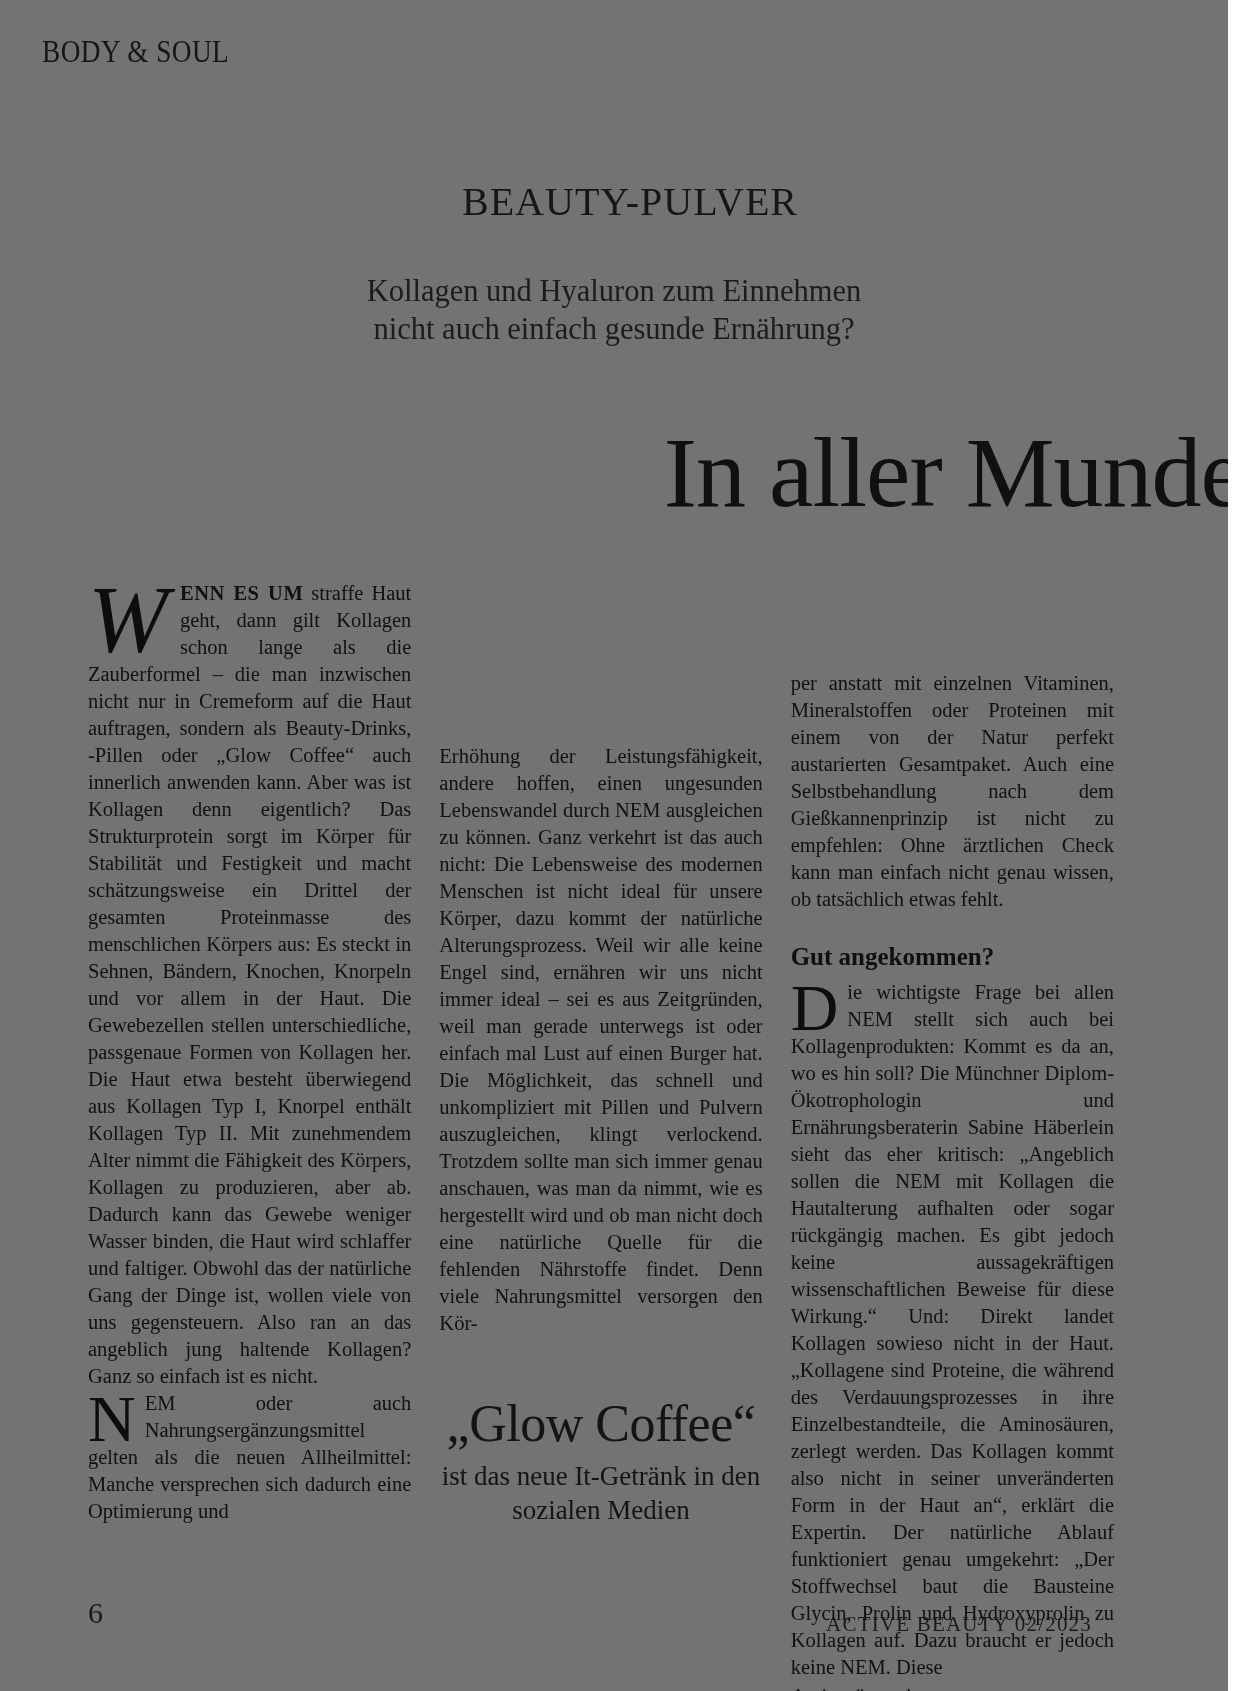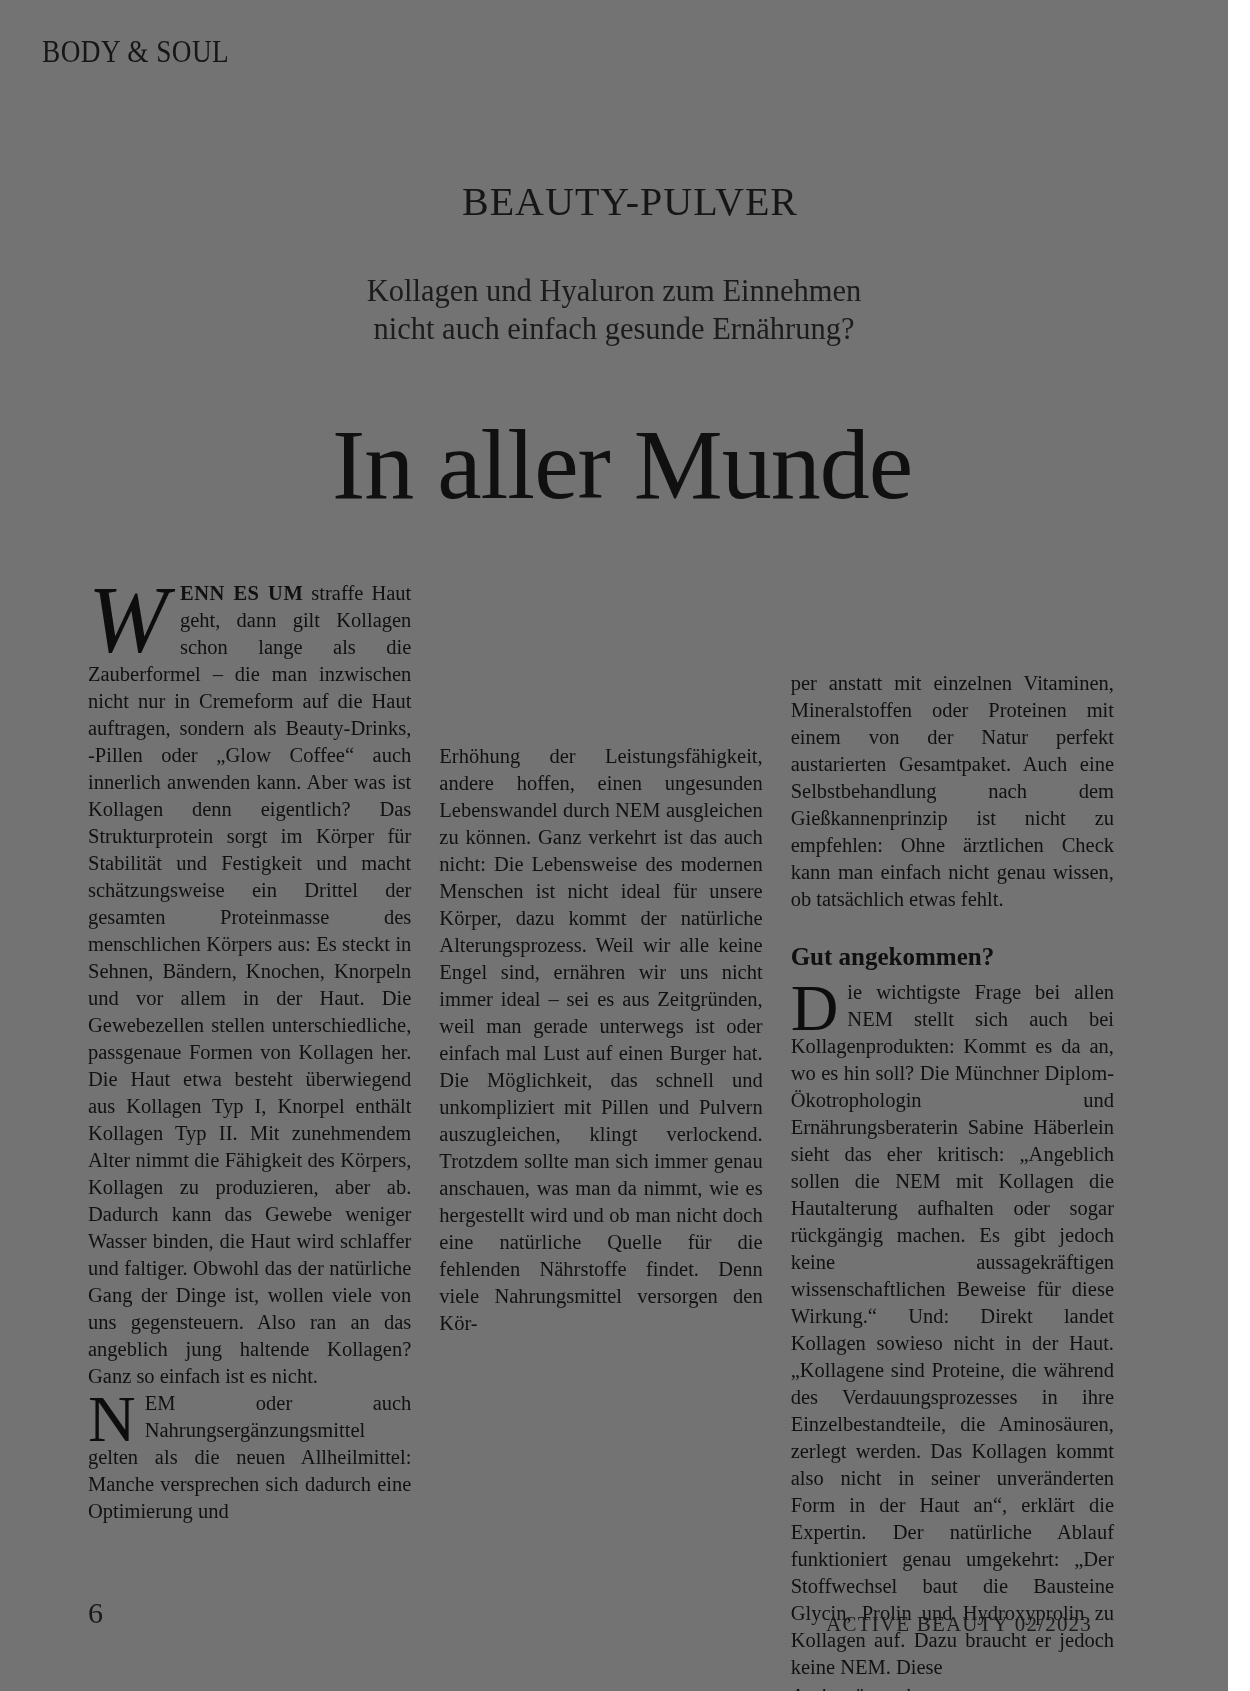--- a/index.html
+++ b/index.html
@@ -99,31 +99,35 @@
 
   <div class="section-label">BODY &amp; SOUL</div>
 
   <div class="kicker">BEAUTY-PULVER</div>
 
   <div class="standfirst">
     <div>Kollagen und Hyaluron zum Einnehmen</div>
     <div>nicht auch einfach gesunde Ernährung?</div>
   </div>
 
-  <h1 class="headline" style="margin:8px;font-weight:normal;">In aller Munde</h1>
+  <h1 class="headline" style="margin:16px;font-weight:normal;text-align:right;">In aller Munde</h1>
 
   <div class="columns">
 
     <div class="col col1">
       <p class="body-text"><span class="dropcap-script">W</span><span class="leadin">ENN ES UM</span><span> straffe Haut geht, dann gilt Kollagen schon lange als die Zauberformel – die man inzwischen nicht nur in Cremeform auf die Haut auftragen, sondern als Beauty-Drinks, -Pillen oder „Glow Coffee“ auch innerlich anwenden kann. Aber was ist Kollagen denn eigentlich? Das Strukturprotein sorgt im Körper für Stabilität und Festigkeit und macht schätzungsweise ein Drittel der gesamten Proteinmasse des menschlichen Körpers aus: Es steckt in Sehnen, Bändern, Knochen, Knorpeln und vor allem in der Haut. Die Gewebezellen stellen unterschiedliche, passgenaue Formen von Kollagen her. Die Haut etwa besteht überwiegend aus Kollagen Typ I, Knorpel enthält Kollagen Typ II. Mit zunehmendem Alter nimmt die Fähigkeit des Körpers, Kollagen zu produzieren, aber ab. Dadurch kann das Gewebe weniger Wasser binden, die Haut wird schlaffer und faltiger. Obwohl das der natürliche Gang der Dinge ist, wollen viele von uns gegensteuern. Also ran an das angeblich jung haltende Kollagen? Ganz so einfach ist es nicht.</span></p>
       <p class="body-text"><span class="dropcap">N</span><span>EM oder auch Nahrungsergänzungsmittel gelten als die neuen Allheilmittel: Manche versprechen sich dadurch eine Optimierung und</span></p>
     </div>
 
     <div class="col col2">
       <p class="body-text"><span>Erhöhung der Leistungsfähigkeit, andere hoffen, einen ungesunden Lebenswandel durch NEM ausgleichen zu können. Ganz verkehrt ist das auch nicht: Die Lebensweise des modernen Menschen ist nicht ideal für unsere Körper, dazu kommt der natürliche Alterungsprozess. Weil wir alle keine Engel sind, ernähren wir uns nicht immer ideal – sei es aus Zeitgründen, weil man gerade unterwegs ist oder einfach mal Lust auf einen Burger hat. Die Möglichkeit, das schnell und unkompliziert mit Pillen und Pulvern auszugleichen, klingt verlockend. Trotzdem sollte man sich immer genau anschauen, was man da nimmt, wie es hergestellt wird und ob man nicht doch eine natürliche Quelle für die fehlenden Nährstoffe findet. Denn viele Nahrungsmittel versorgen den Kör-</span></p>
+      <div class="pullquote">
+        <div class="pullquote-main">„Glow Coffee“</div>
+        <div class="pullquote-caption">ist das neue It-Getränk in den sozialen Medien</div>
+      </div>
     </div>
 
     <div class="col col3">
       <p class="body-text"><span>per anstatt mit einzelnen Vitaminen, Mineralstoffen oder Proteinen mit einem von der Natur perfekt austarierten Gesamtpaket. Auch eine Selbstbehandlung nach dem Gießkannenprinzip ist nicht zu empfehlen: Ohne ärztlichen Check kann man einfach nicht genau wissen, ob tatsächlich etwas fehlt.</span></p>
       <h2 class="subhead">Gut angekommen?</h2>
       <p class="body-text"><span class="dropcap">D</span><span>ie wichtigste Frage bei allen NEM stellt sich auch bei Kollagenprodukten: Kommt es da an, wo es hin soll? Die Münchner Diplom-Ökotrophologin und Ernährungsberaterin Sabine Häberlein sieht das eher kritisch: „Angeblich sollen die NEM mit Kollagen die Hautalterung aufhalten oder sogar rückgängig machen. Es gibt jedoch keine aussagekräftigen wissenschaftlichen Beweise für diese Wirkung.“ Und: Direkt landet Kollagen sowieso nicht in der Haut. „Kollagene sind Proteine, die während des Verdauungsprozesses in ihre Einzelbestandteile, die Aminosäuren, zerlegt werden. Das Kollagen kommt also nicht in seiner unveränderten Form in der Haut an“, erklärt die Expertin. Der natürliche Ablauf funktioniert genau umgekehrt: „Der Stoffwechsel baut die Bausteine Glycin, Prolin und Hydroxyprolin zu Kollagen auf. Dazu braucht er jedoch keine NEM. Diese</span></p>
       <div class="lastline">
         <span>Aminosäuren kann er aus</span>
         <span class="arrow">→</span>
       </div>

